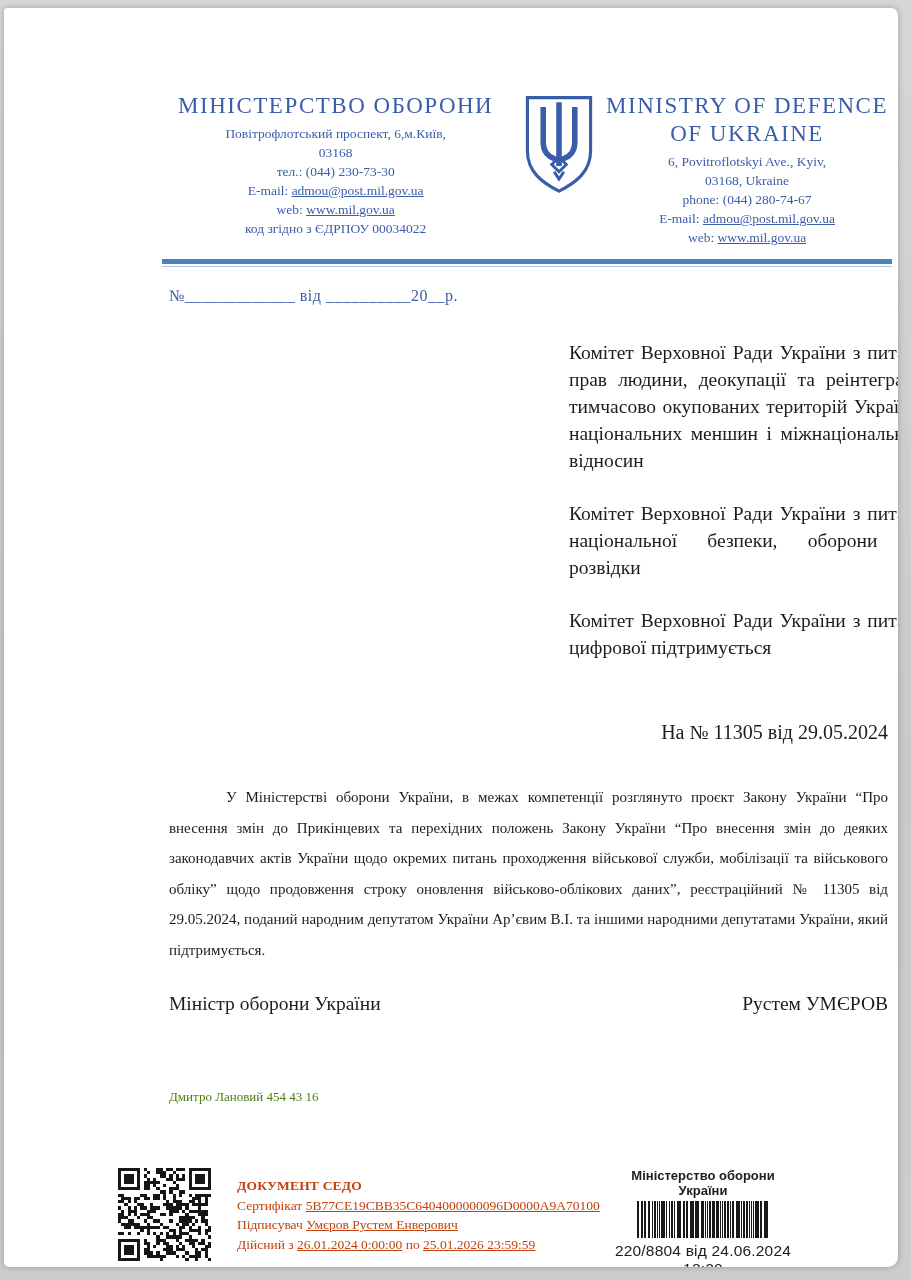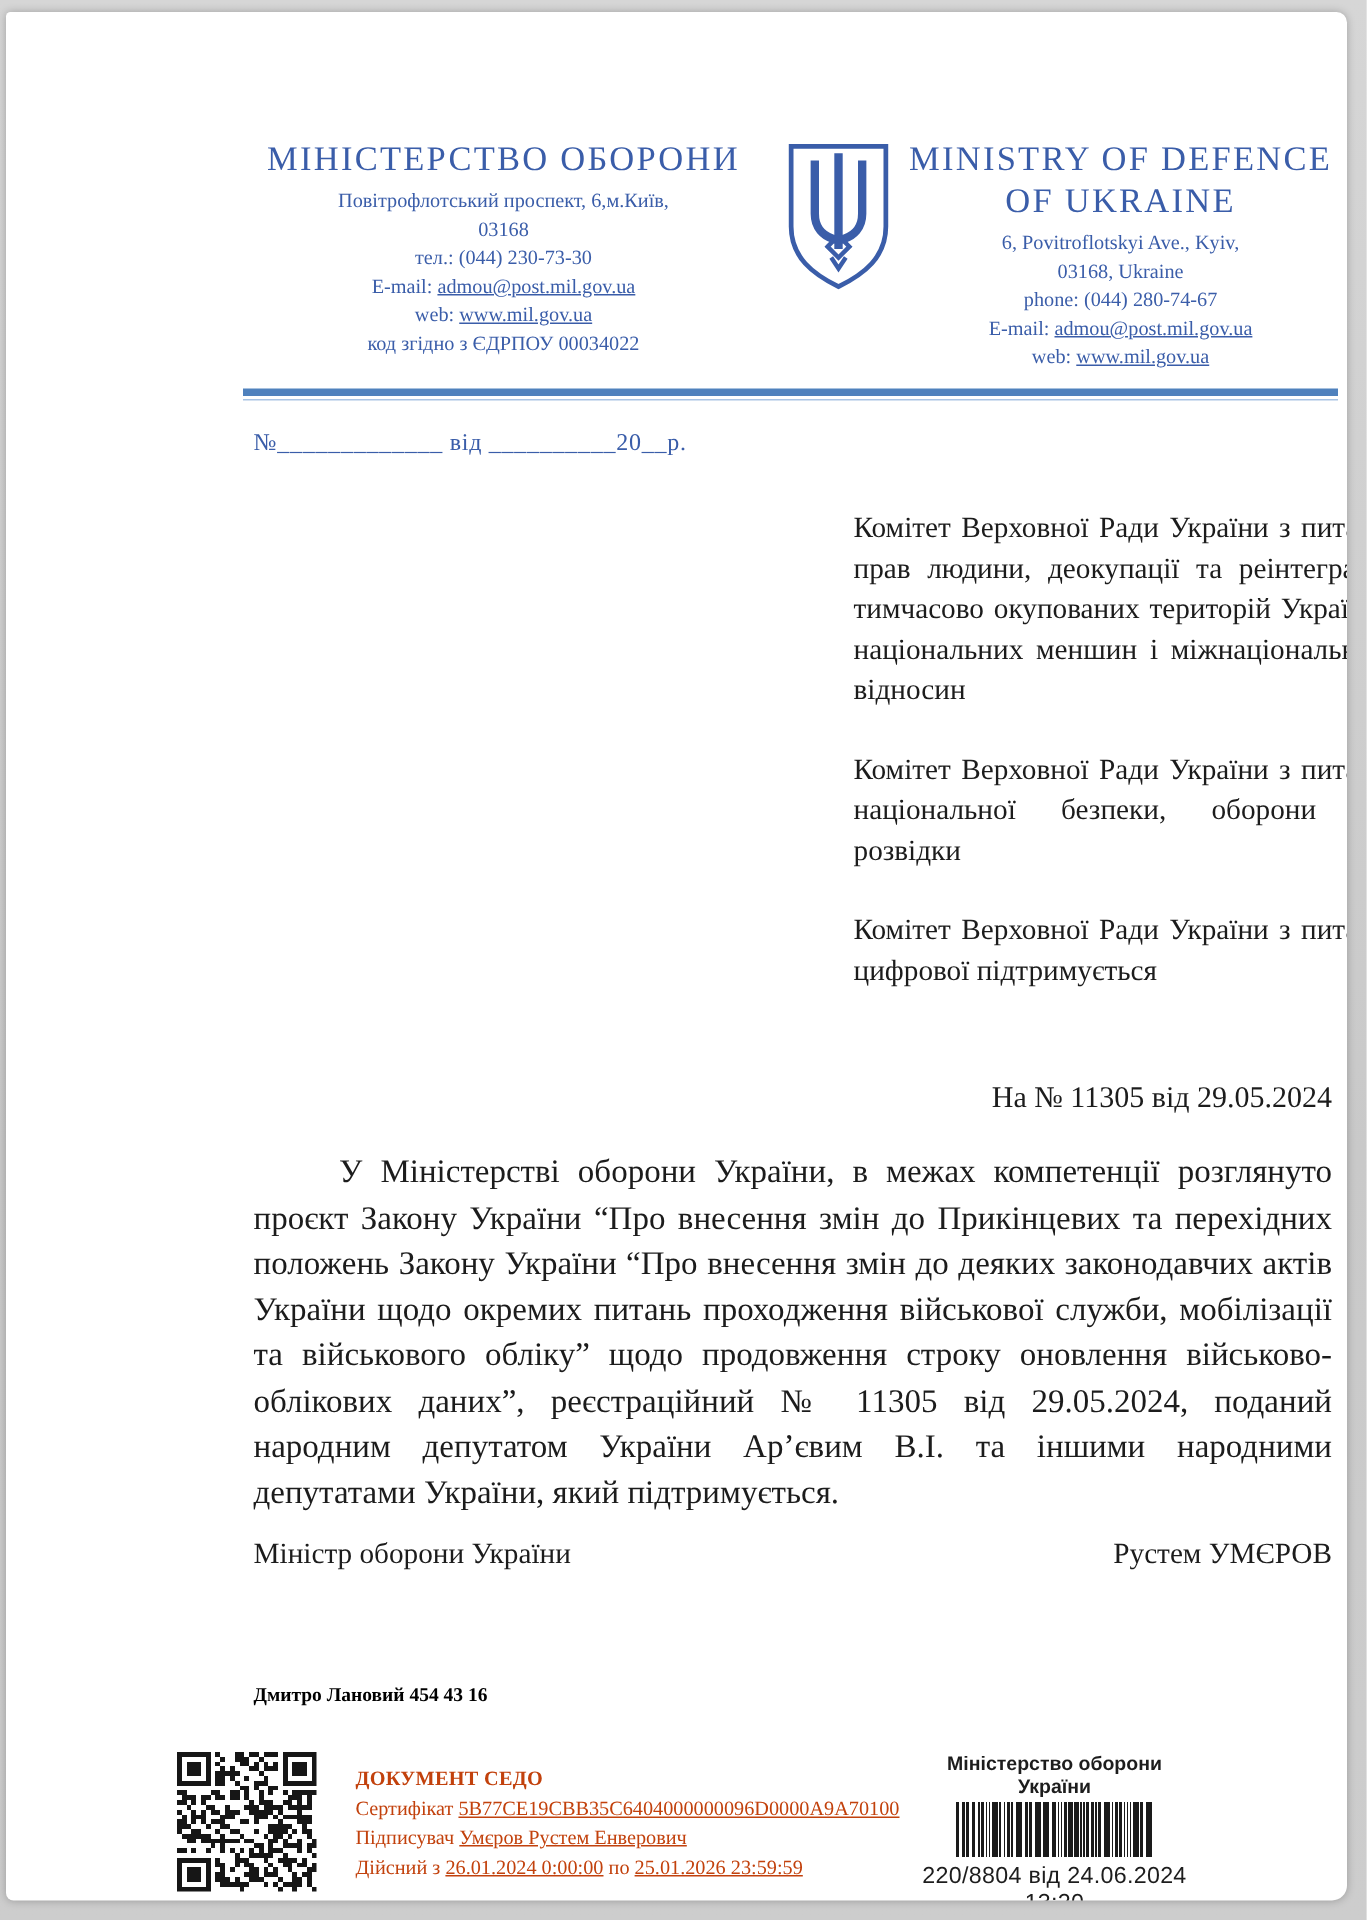--- a/index.html
+++ b/index.html
@@ -36,27 +36,27 @@
     border-top:5px solid #4f81bd; border-bottom:1.5px solid #a9c4e4; }
   
   .num-line { margin:20px 10px 0 129px; font-size:16px; color:#3a5da9; letter-spacing:.5px; }
   
   .addressees { margin:34px 10px 0 529px; width:356px; }
   .addressees p { font-size:19.5px; line-height:27px; text-align:justify; margin-bottom:26px; }
   .addressees p:last-child { margin-bottom:0; }
   
   .in-reply { margin:60px 10px 0 129px; font-size:20px;text-align:right; }
   
-  .body-par { margin:22px 10px 0 129px; font-size:22px; line-height:30.5px;
+  .body-par { margin:38px 10px 0 129px; font-size:15px; line-height:30.5px;
     text-align:justify; text-indent:57px; }
   
-  .sig-row { margin:16px 10px 0 129px; display:flex; justify-content:space-between;
+  .sig-row { margin:28px 10px 0 129px; display:flex; justify-content:space-between;
     font-size:19.5px; }
   
-  .executor { margin:74px 10px 0 129px; font-size:13px; color:#000000;font-weight:bold; }
+  .executor { margin:74px 10px 0 129px; font-size:13px; color:#4d7c0f; }
   
   .sedo { position:absolute; left:114px; top:1160px; display:flex; gap:26px;
     font-family:Liberation Serif, serif; color:#c2410c; }
   .qr { width:93px; height:93px; }
   .qr svg { width:100%; height:100%; fill:#161616; shape-rendering:crispEdges; }
   .sedo-text { padding-top:8px; font-size:13.5px; line-height:19.5px; }
   .sedo-title { font-weight:bold; letter-spacing:.2px; }
   .u { text-decoration:underline; }
   
   .stamp { position:absolute; left:604px; top:1160px; width:190px; text-align:center;

